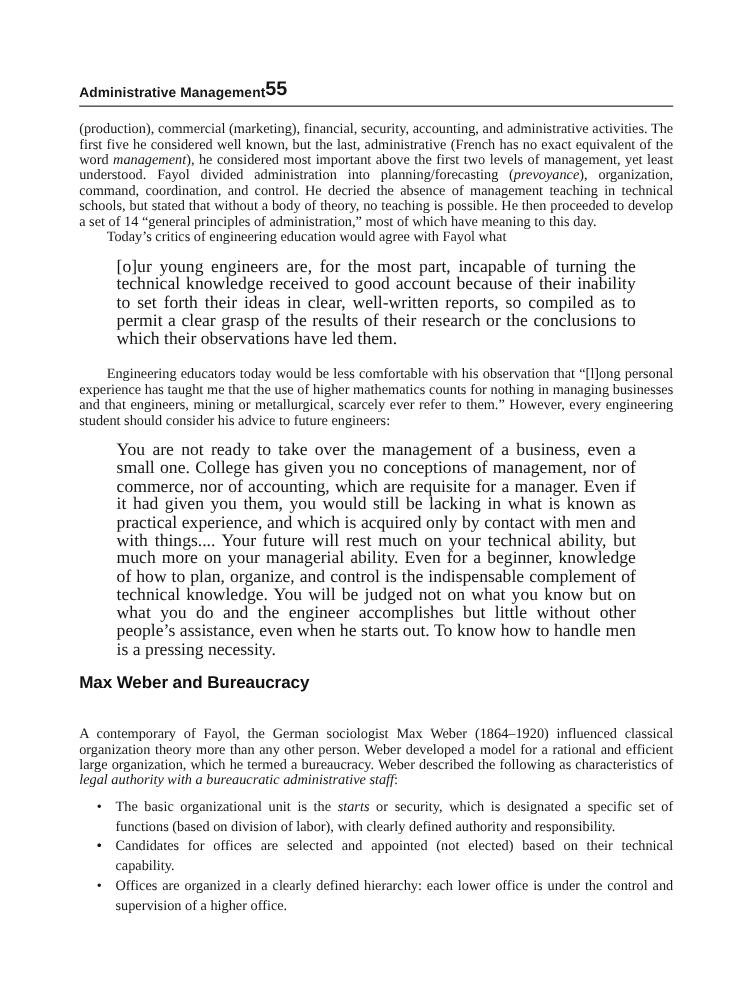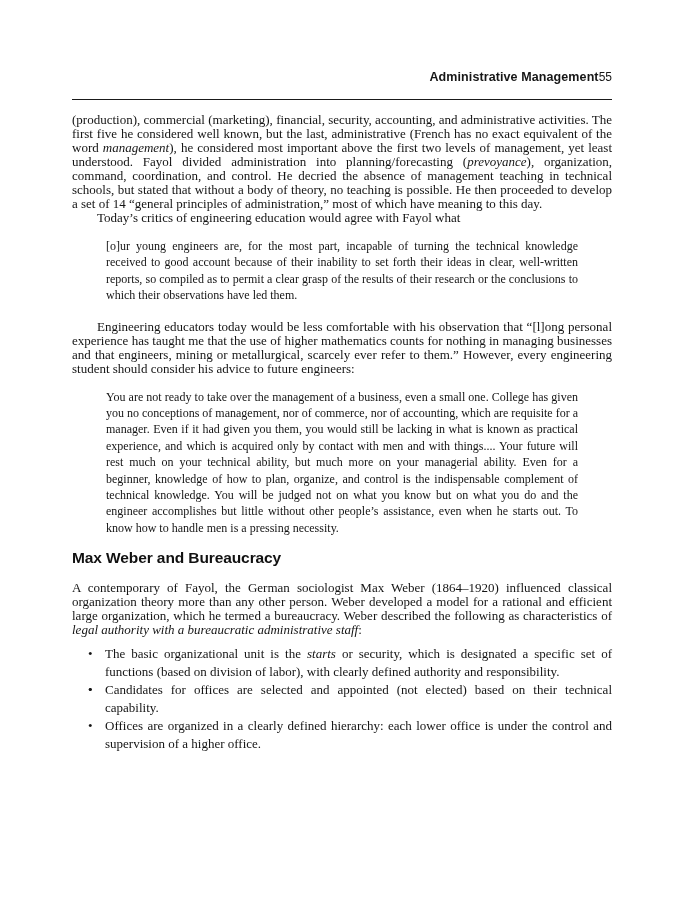--- a/index.html
+++ b/index.html
@@ -17,66 +17,66 @@
     position: relative;
     width: 680px;
     height: 900px;
     background: #ffffff;
     box-sizing: border-box;
     padding: 70px 68px 0 72px;
   }
   
   .running-header {
     display: flex;
-    justify-content: flex-end;
+    justify-content: flex-start;
     align-items: flex-end;
     border-bottom: 1.5px solid #1a1a1a;
-    padding-bottom: 15px;
+    padding-bottom: 5px;
     font-family: "Liberation Sans", sans-serif;
   }
   .running-title {
     font-size: 12.5px;
     font-weight: 600;
     letter-spacing: 0.1px;
   }
   .page-number {
-    font-size: 12px;
-    font-weight: 400;
+    font-size: 18px;
+    font-weight: 700;
   }
   
   .body-para {
     margin: 0;
     font-family: "Liberation Serif", serif;
     font-size: 13px;
     line-height: 14px;
     text-align: justify;
     color: #141414;
   }
   .first-para { margin-top: 13px; }
   .indent { text-indent: 25px; }
   .after-quote { margin-top: 16px; }
   
   .quote {
     margin: 13px 34px;
     font-family: "Liberation Serif", serif;
-    font-size: 12px;
+    font-size: 16px;
     line-height: 16.4px;
     text-align: justify;
     color: #141414;
   }
   
   .section-heading {
     margin: 12px 0 0 0;
     font-family: "Liberation Sans", sans-serif;
     font-size: 15.5px;
     font-weight: 700;
     letter-spacing: -0.1px;
     color: #111111;
   }
-  .after-heading { margin-top: 14px; }
+  .after-heading { margin-top: 30px; }
   
   .bullets {
     list-style: none;
     margin: 8px 0 0 0;
     padding: 0;
   }
   .bullets li {
     position: relative;
     padding-left: 33px;
     font-family: "Liberation Serif", serif;

